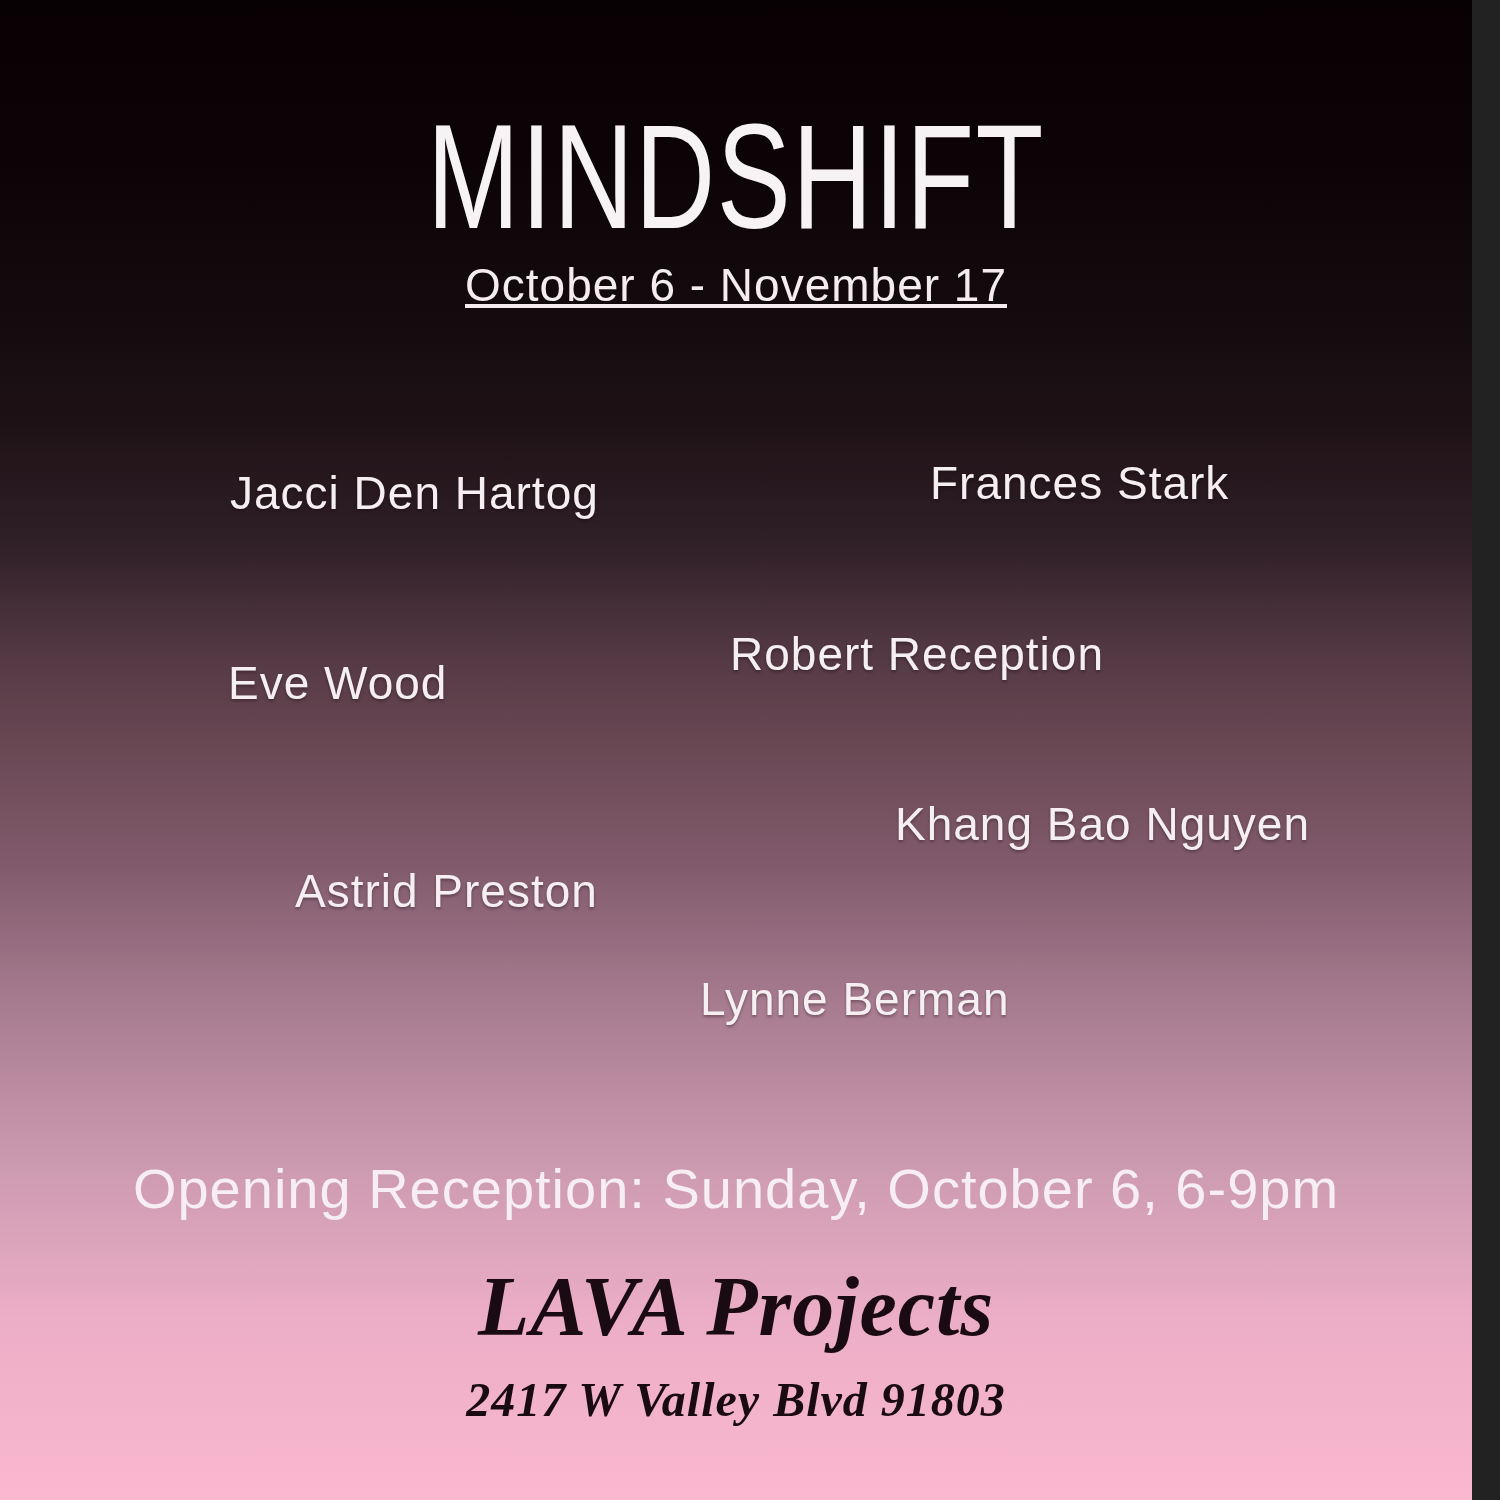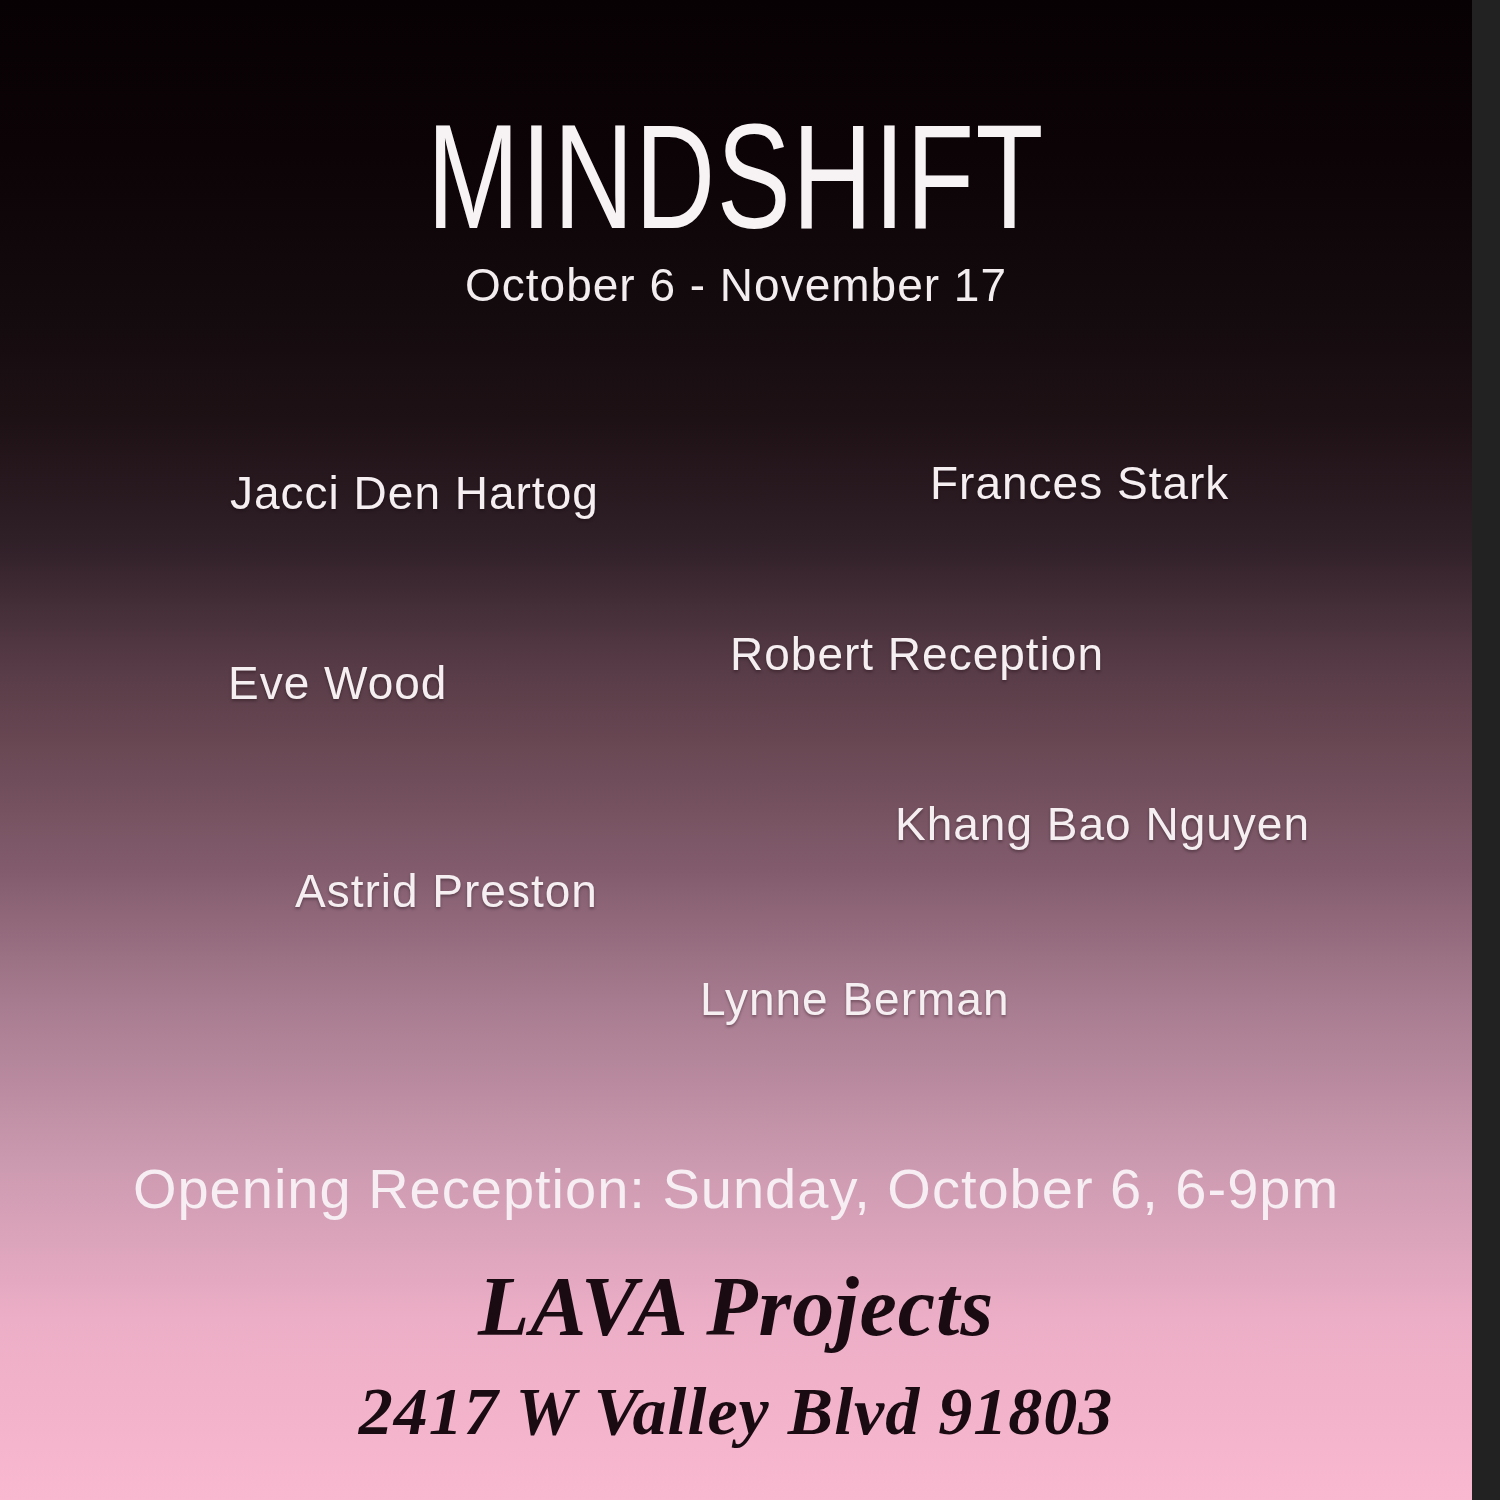--- a/index.html
+++ b/index.html
@@ -45,20 +45,21 @@
     position: absolute;
     top: 258px;
     left: 0;
     width: 100%;
     text-align: center;
     color: #f3edf0;
     font-size: 46px;
     font-weight: 300;
     letter-spacing: 1px;
     white-space: nowrap;
+    text-decoration: underline;
   }
   .artist {
     position: absolute;
     color: #f5eff2;
     font-size: 46px;
     font-weight: 300;
     letter-spacing: 1px;
     white-space: nowrap;
     text-shadow: 0 2px 3px rgba(20, 5, 12, 0.35);
   }
@@ -98,21 +99,21 @@
   .address {
     position: absolute;
     top: 1372px;
     left: 0;
     width: 100%;
     text-align: center;
     color: #190b11;
     font-family: "Liberation Serif", serif;
     font-style: italic;
     font-weight: 600;
-    font-size: 68px;
+    font-size: 48px;
     letter-spacing: 1px;
     white-space: nowrap;
   }
 </style>
 </head>
 <body>
 
 <div class="poster">
 
   <div class="title">MINDSHIFT</div>

